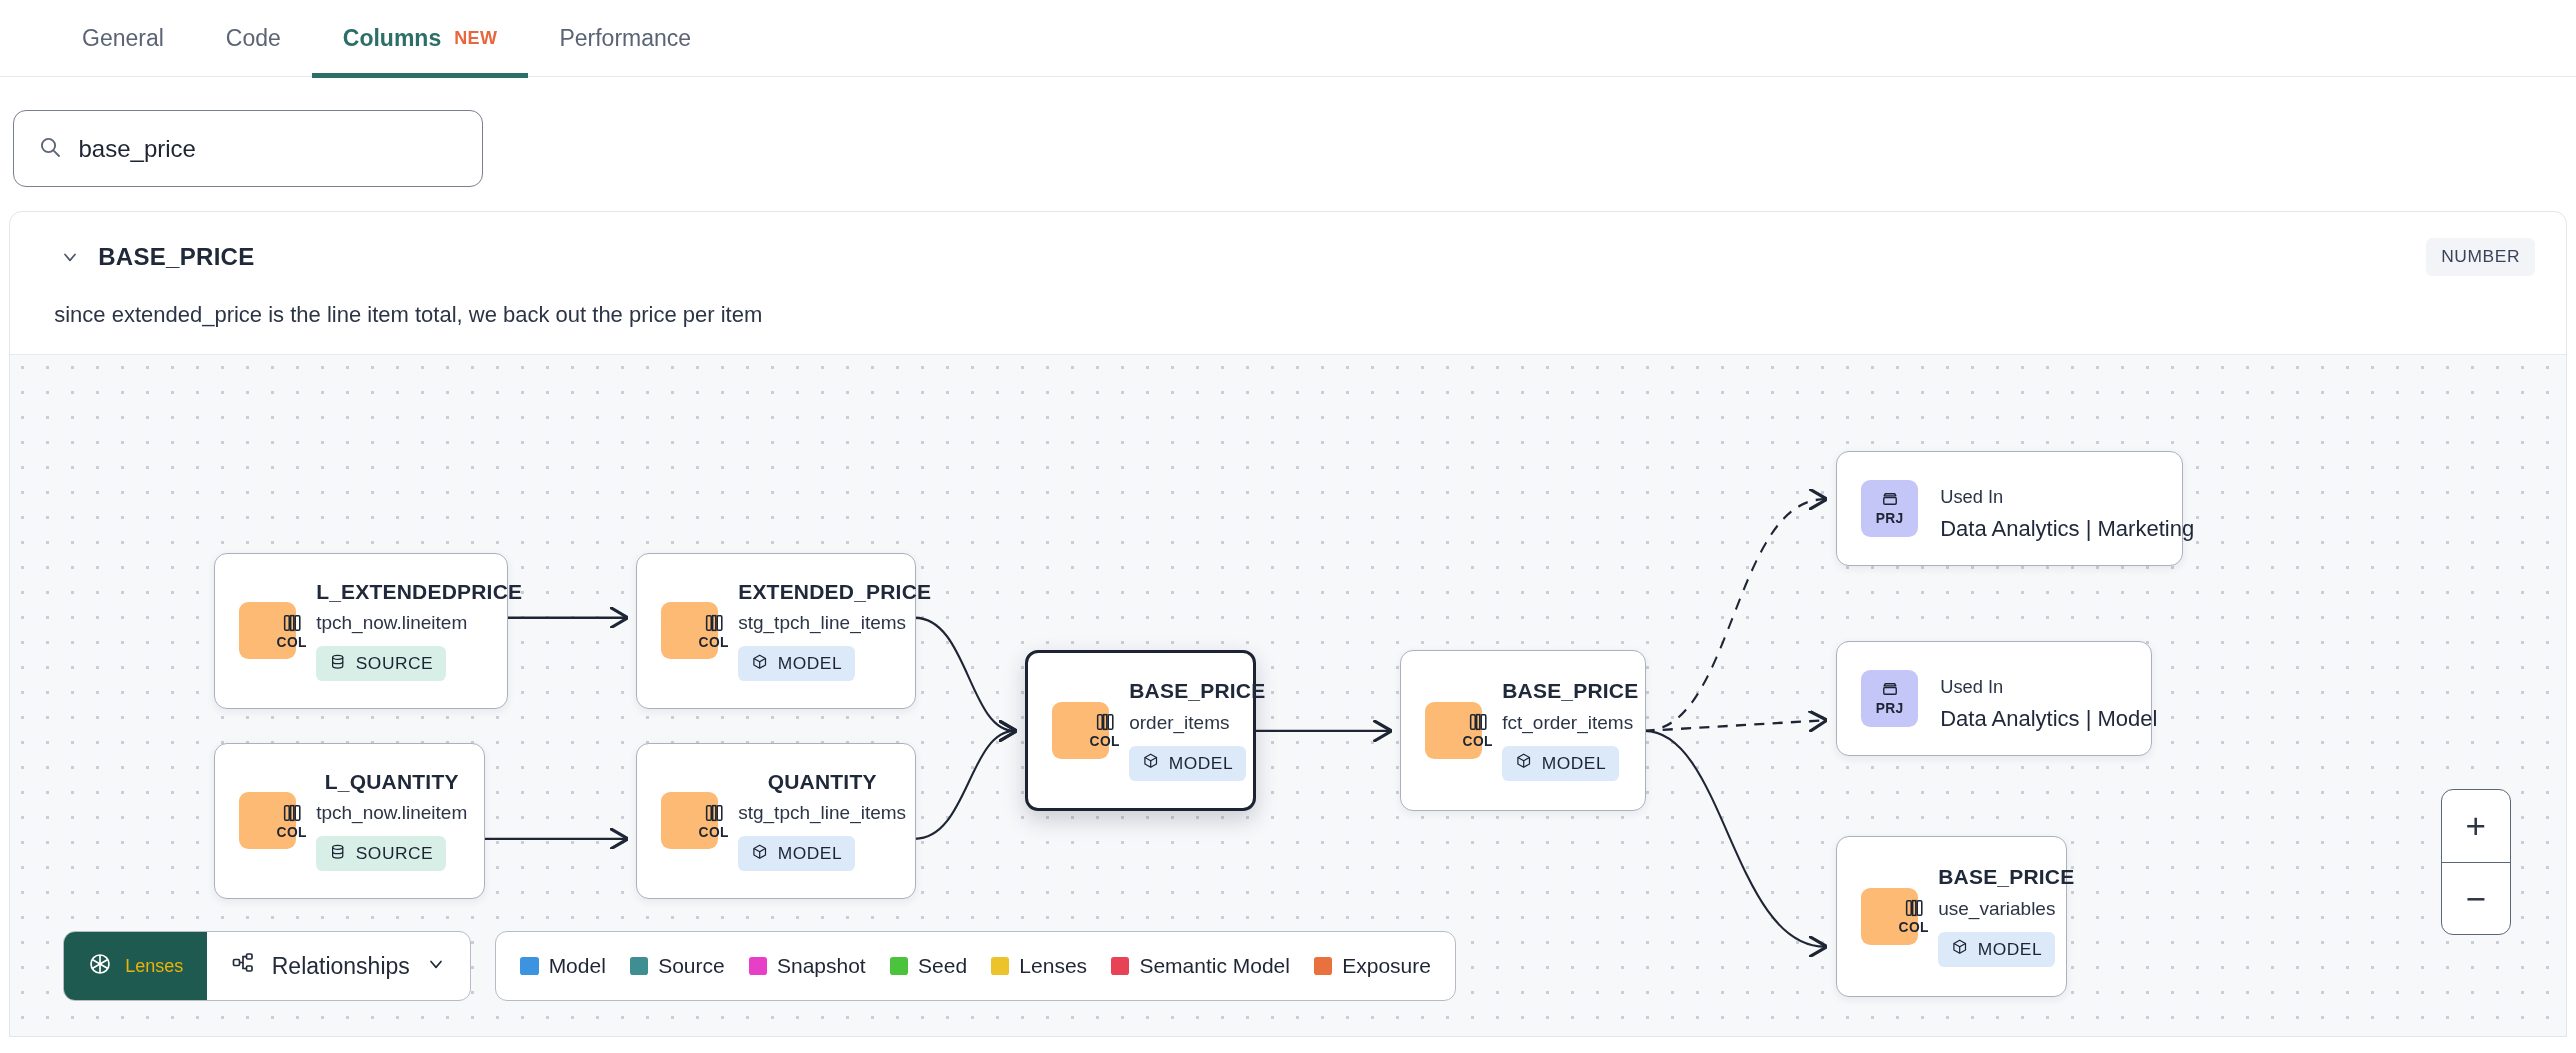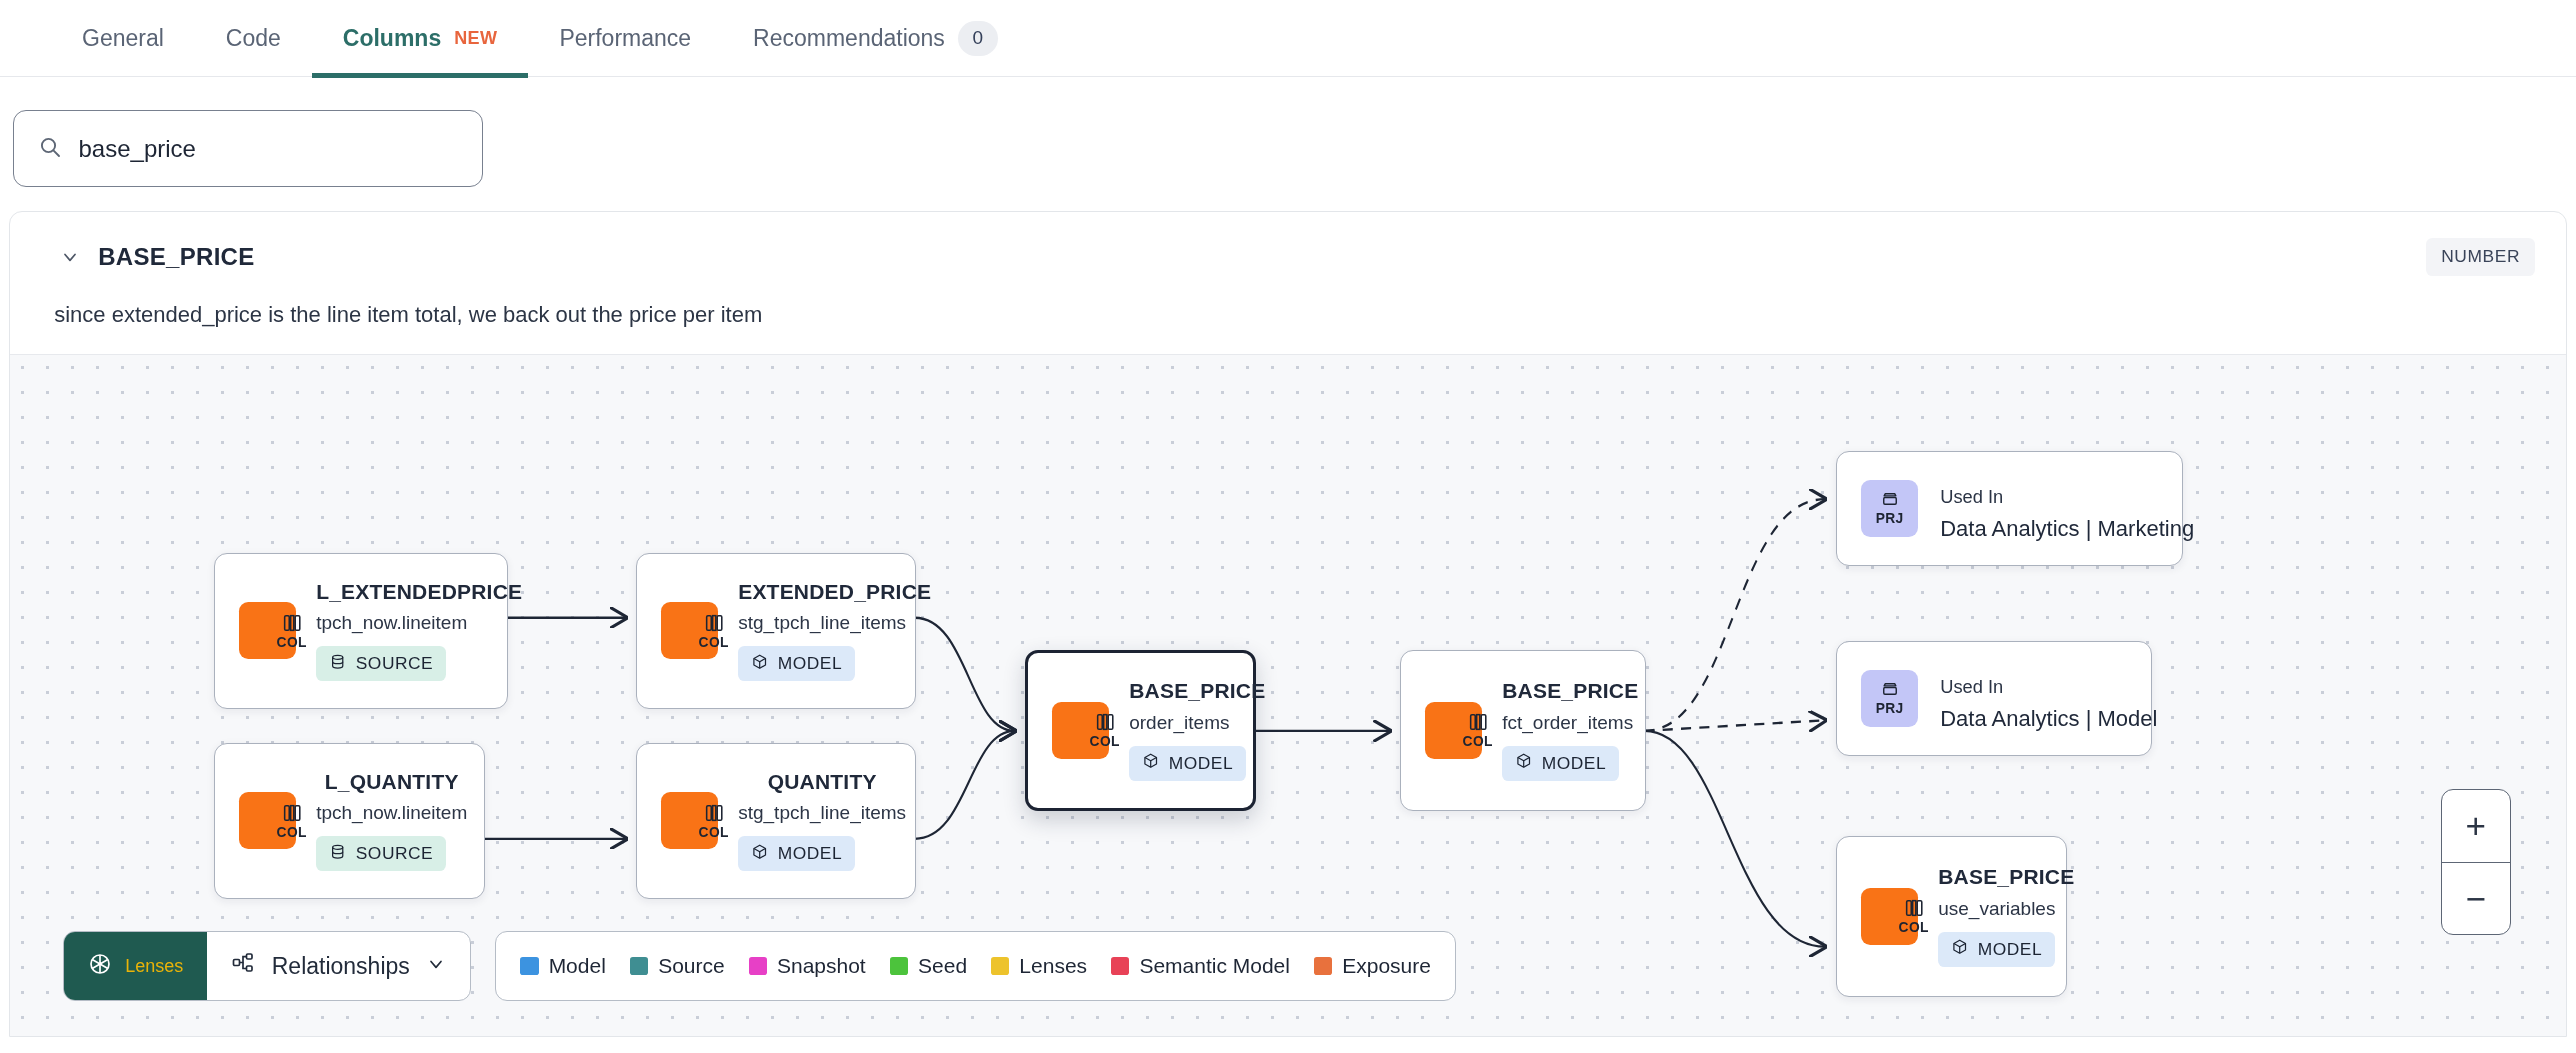--- a/index.html
+++ b/index.html
@@ -117,21 +117,21 @@
     box-shadow: 0 8.3px 22px rgba(25,35,60,.20);
   }
   .nodeicon {
     width: 57px; height: 57px;
     border-radius: 9.2px;
     display: flex; flex-direction: column;
     align-items: center; justify-content: center;
     flex: none;
     margin-left: 24px;
   }
-  .nodeicon.col { background: #f97316; padding-left: 48px; }
+  .nodeicon.col { background: #fdba74; padding-left: 48px; }
   .nodeicon.prj { background: #c3c6f7; }
   .nodeicon .lbl { font-size: 13.8px; font-weight: 600; color: #1d2432; margin-top: 0.9px; letter-spacing: 0.4px; }
   .nodebody { padding: 0 20px 0 20px; }
   .nodetitle { font-size: 21px; font-weight: 600; letter-spacing: 0.2px; text-align: center; white-space: nowrap; }
   .nodesub { font-size: 19px; color: #2c3546; margin-top: 8.3px; white-space: nowrap; }
   .badge {
     margin-top: 12px;
     display: inline-flex; align-items: center; gap: 9.2px;
     font-size: 17.4px; letter-spacing: 0.5px;
     padding: 6.4px 13px; border-radius: 6.4px;
@@ -200,24 +200,20 @@
   <div class="tab">
     <span>Code</span>
   </div>
   <div class="tab active">
     <span>Columns</span>
     <span class="newbadge">NEW</span>
   </div>
   <div class="tab">
     <span>Performance</span>
   </div>
-  <div class="tab">
-    <span>Recommendations</span>
-    <span class="countbadge">0</span>
-  </div>
 </div>
 
 <div class="searchwrap">
   <div class="searchbox">
     <span>
       <svg width="24" height="24" viewBox="0 0 24 24" fill="none" stroke="#5d6675" stroke-width="1.9">
         <circle cx="10.5" cy="10.5" r="6.6"></circle>
           <line x1="15.4" y1="15.4" x2="21" y2="21" stroke-linecap="round"></line>
       </svg>
     </span>

